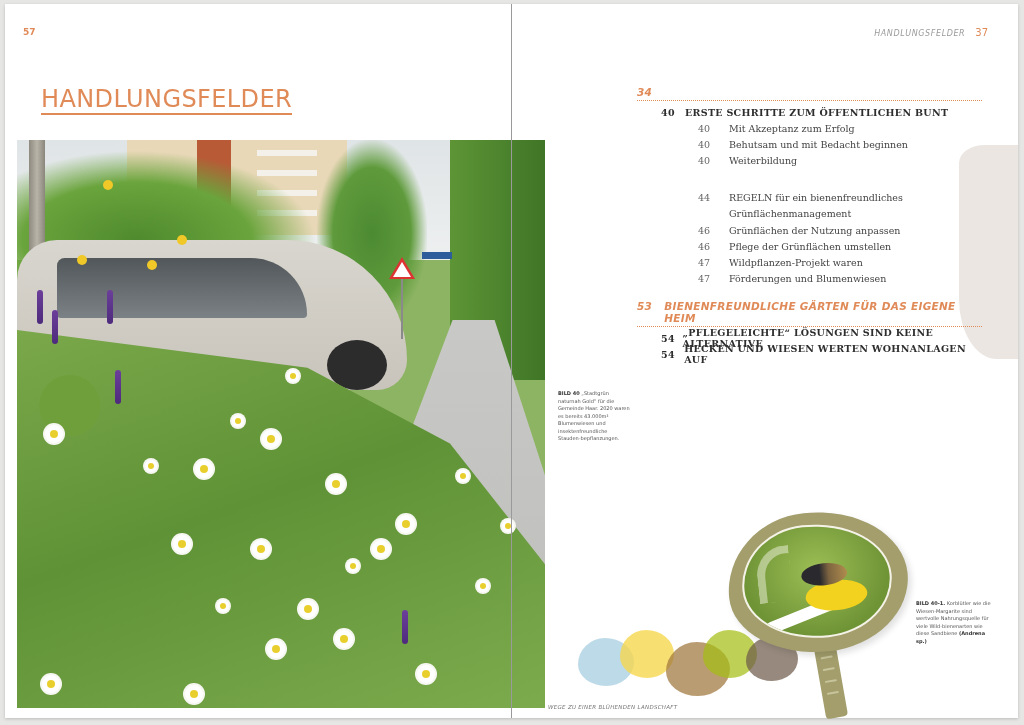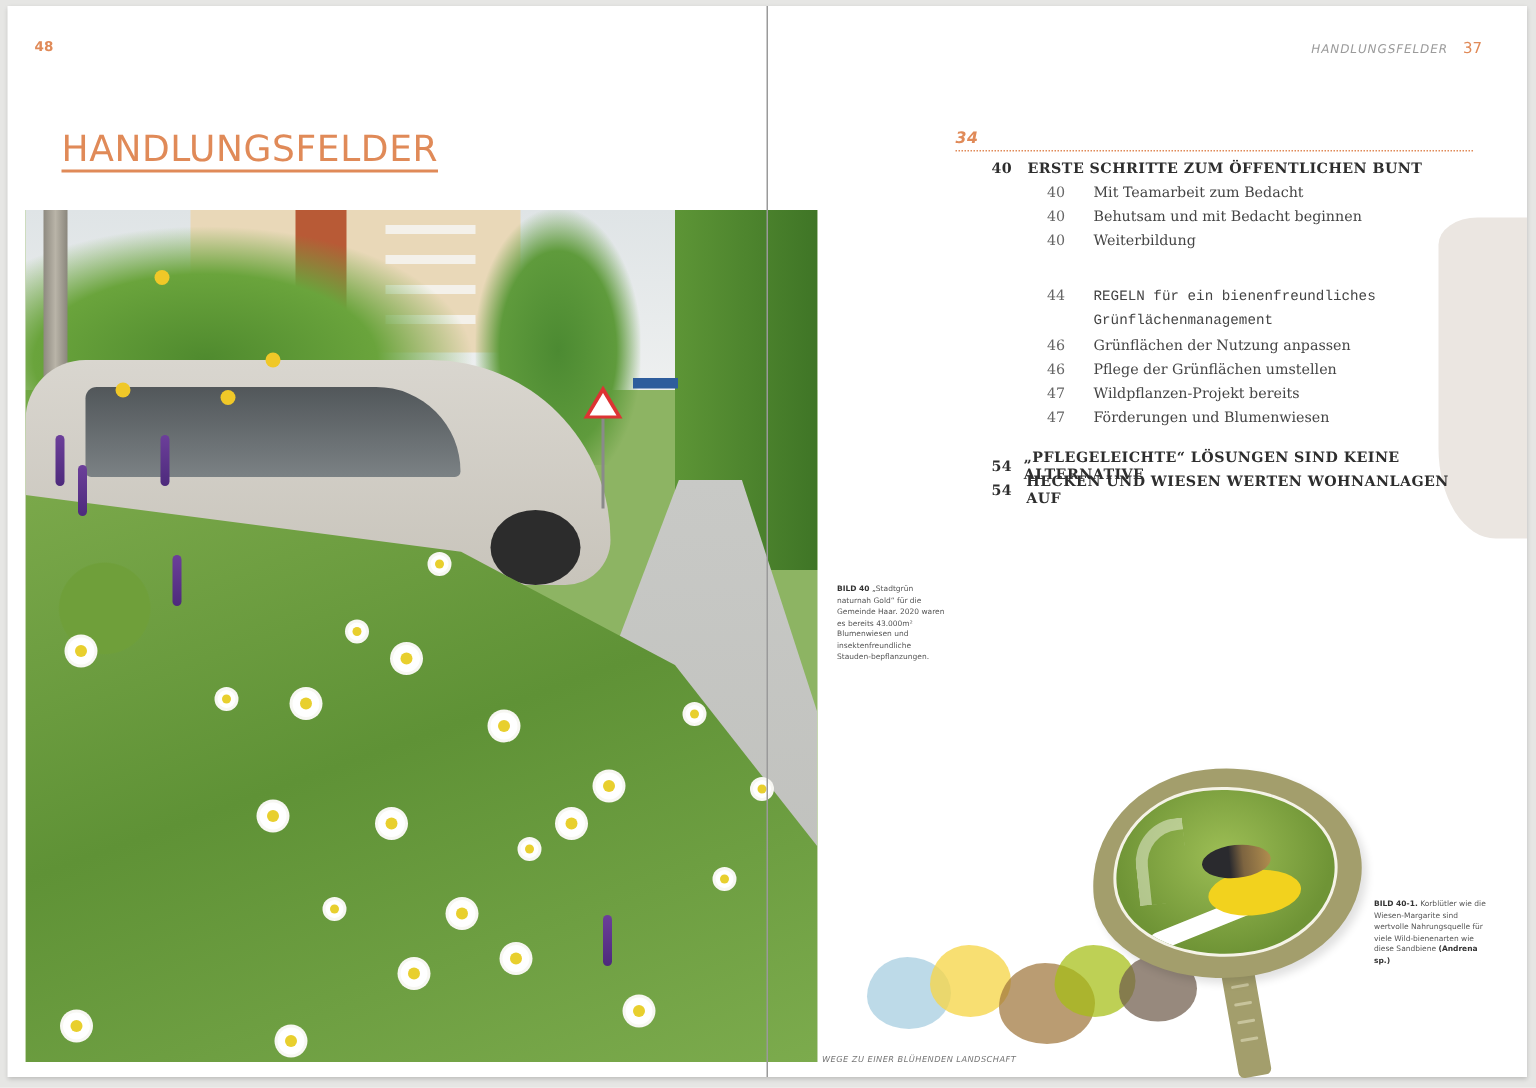--- a/index.html
+++ b/index.html
@@ -51,21 +51,21 @@
   .footer-text { position: absolute; left: 548px; top: 704px; font-size: 5.5px; font-style: italic; color: #777; letter-spacing: 0.3px; }
 
   
   .toc { position: absolute; left: 637px; top: 86px; width: 345px; font-family: "DejaVu Serif", serif; color: #333; }
   .toc-chapter { position: relative; font-family: "DejaVu Sans", sans-serif; font-style: italic; font-weight: bold; font-size: 10.5px; color: #e08a58; letter-spacing: 0.3px; padding-bottom: 2px; border-bottom: 1px dotted #e08a58; display: flex; gap: 12px; }
   .toc-section { display: flex; font-size: 9.5px; font-weight: bold; letter-spacing: 0.3px; height: 16px; align-items: center; padding-left: 24px; color: #2e2e2e; }
   .toc-section .n { width: 24px; }
   .toc-item { display: flex; font-size: 9.5px; height: 16px; align-items: center; padding-left: 61px; color: #444; }
   .toc-item .n { width: 31px; color: #666; }
   .toc-item.wrap { height: auto; align-items: flex-start; line-height: 16px; }
-  .toc-item.wrap .t { width: 200px; font-family: Liberation Mono, monospace; }
+  .toc-item.wrap .t { width: 200px; }
 
   .blob-right { position: absolute; left: 959px; top: 145px; width: 59px; height: 214px; background: #ebe6e1; border-radius: 26px 0 0 38px / 18px 0 0 60px; }
 
   
   .circle { position: absolute; border-radius: 48% 52% 50% 50% / 55% 50% 50% 45%; }
   .c1 { left: 578px; top: 638px; width: 56px; height: 48px; background: rgba(173,209,226,0.8); }
   .c2 { left: 620px; top: 630px; width: 54px; height: 48px; background: rgba(246,214,74,0.78); }
   .c3 { left: 666px; top: 642px; width: 64px; height: 54px; background: rgba(160,118,60,0.72); }
   .c4 { left: 703px; top: 630px; width: 54px; height: 48px; background: rgba(165,190,20,0.72); }
   .c5 { left: 746px; top: 637px; width: 52px; height: 44px; background: rgba(111,92,75,0.72); }
@@ -80,21 +80,21 @@
   .handle i { display: block; width: 12px; height: 2px; background: #c8c49c; margin: 10px auto 0; border-radius: 1px; }
 
   .caption-bee { position: absolute; left: 916px; top: 600px; width: 80px; font-size: 5px; line-height: 7.5px; color: #555; }
   .caption-bee b { color: #333; }
 </style>
 </head>
 <body>
 
 <div class="spread"></div>
 
-<div class="folio-left">48</div>
+<div class="folio-left">57</div>
 <div class="page-title">HANDLUNGSFELDER</div>
 
 <div class="photo">
   <div class="sky"></div>
   <div class="building">
     <div class="stripe"></div>
     <div class="balc" style="top:10px"></div>
     <div class="balc" style="top:30px"></div>
     <div class="balc" style="top:50px"></div>
     <div class="balc" style="top:70px"></div>
@@ -165,21 +165,21 @@
   <div class="toc-chapter">
     <span>34</span>
   </div>
   <div style="height:3px"></div>
   <div class="toc-section">
     <span class="n">40</span>
     <span>ERSTE SCHRITTE ZUM ÖFFENTLICHEN BUNT</span>
   </div>
   <div class="toc-item">
     <span class="n">40</span>
-    <span>Mit Teamarbeit zum Bedacht</span>
+    <span>Mit Akzeptanz zum Erfolg</span>
   </div>
   <div class="toc-item">
     <span class="n">40</span>
     <span>Behutsam und mit Bedacht beginnen</span>
   </div>
   <div class="toc-item">
     <span class="n">40</span>
     <span>Weiterbildung</span>
   </div>
 
@@ -192,29 +192,33 @@
   <div class="toc-item">
     <span class="n">46</span>
     <span>Grünflächen der Nutzung anpassen</span>
   </div>
   <div class="toc-item">
     <span class="n">46</span>
     <span>Pflege der Grünflächen umstellen</span>
   </div>
   <div class="toc-item">
     <span class="n">47</span>
-    <span>Wildpflanzen-Projekt bereits</span>
+    <span>Wildpflanzen-Projekt waren</span>
   </div>
   <div class="toc-item">
     <span class="n">47</span>
     <span>Förderungen und Blumenwiesen</span>
   </div>
 
   <div style="height:14px"></div>
 
+  <div class="toc-chapter">
+    <span>53</span>
+    <span>BIENENFREUNDLICHE GÄRTEN FÜR DAS EIGENE HEIM</span>
+  </div>
   <div style="height:3px"></div>
   <div class="toc-section">
     <span class="n">54</span>
     <span>„PFLEGELEICHTE“ LÖSUNGEN SIND KEINE ALTERNATIVE</span>
   </div>
   <div class="toc-section">
     <span class="n">54</span>
     <span>HECKEN UND WIESEN WERTEN WOHNANLAGEN AUF</span>
   </div>
 </div>

